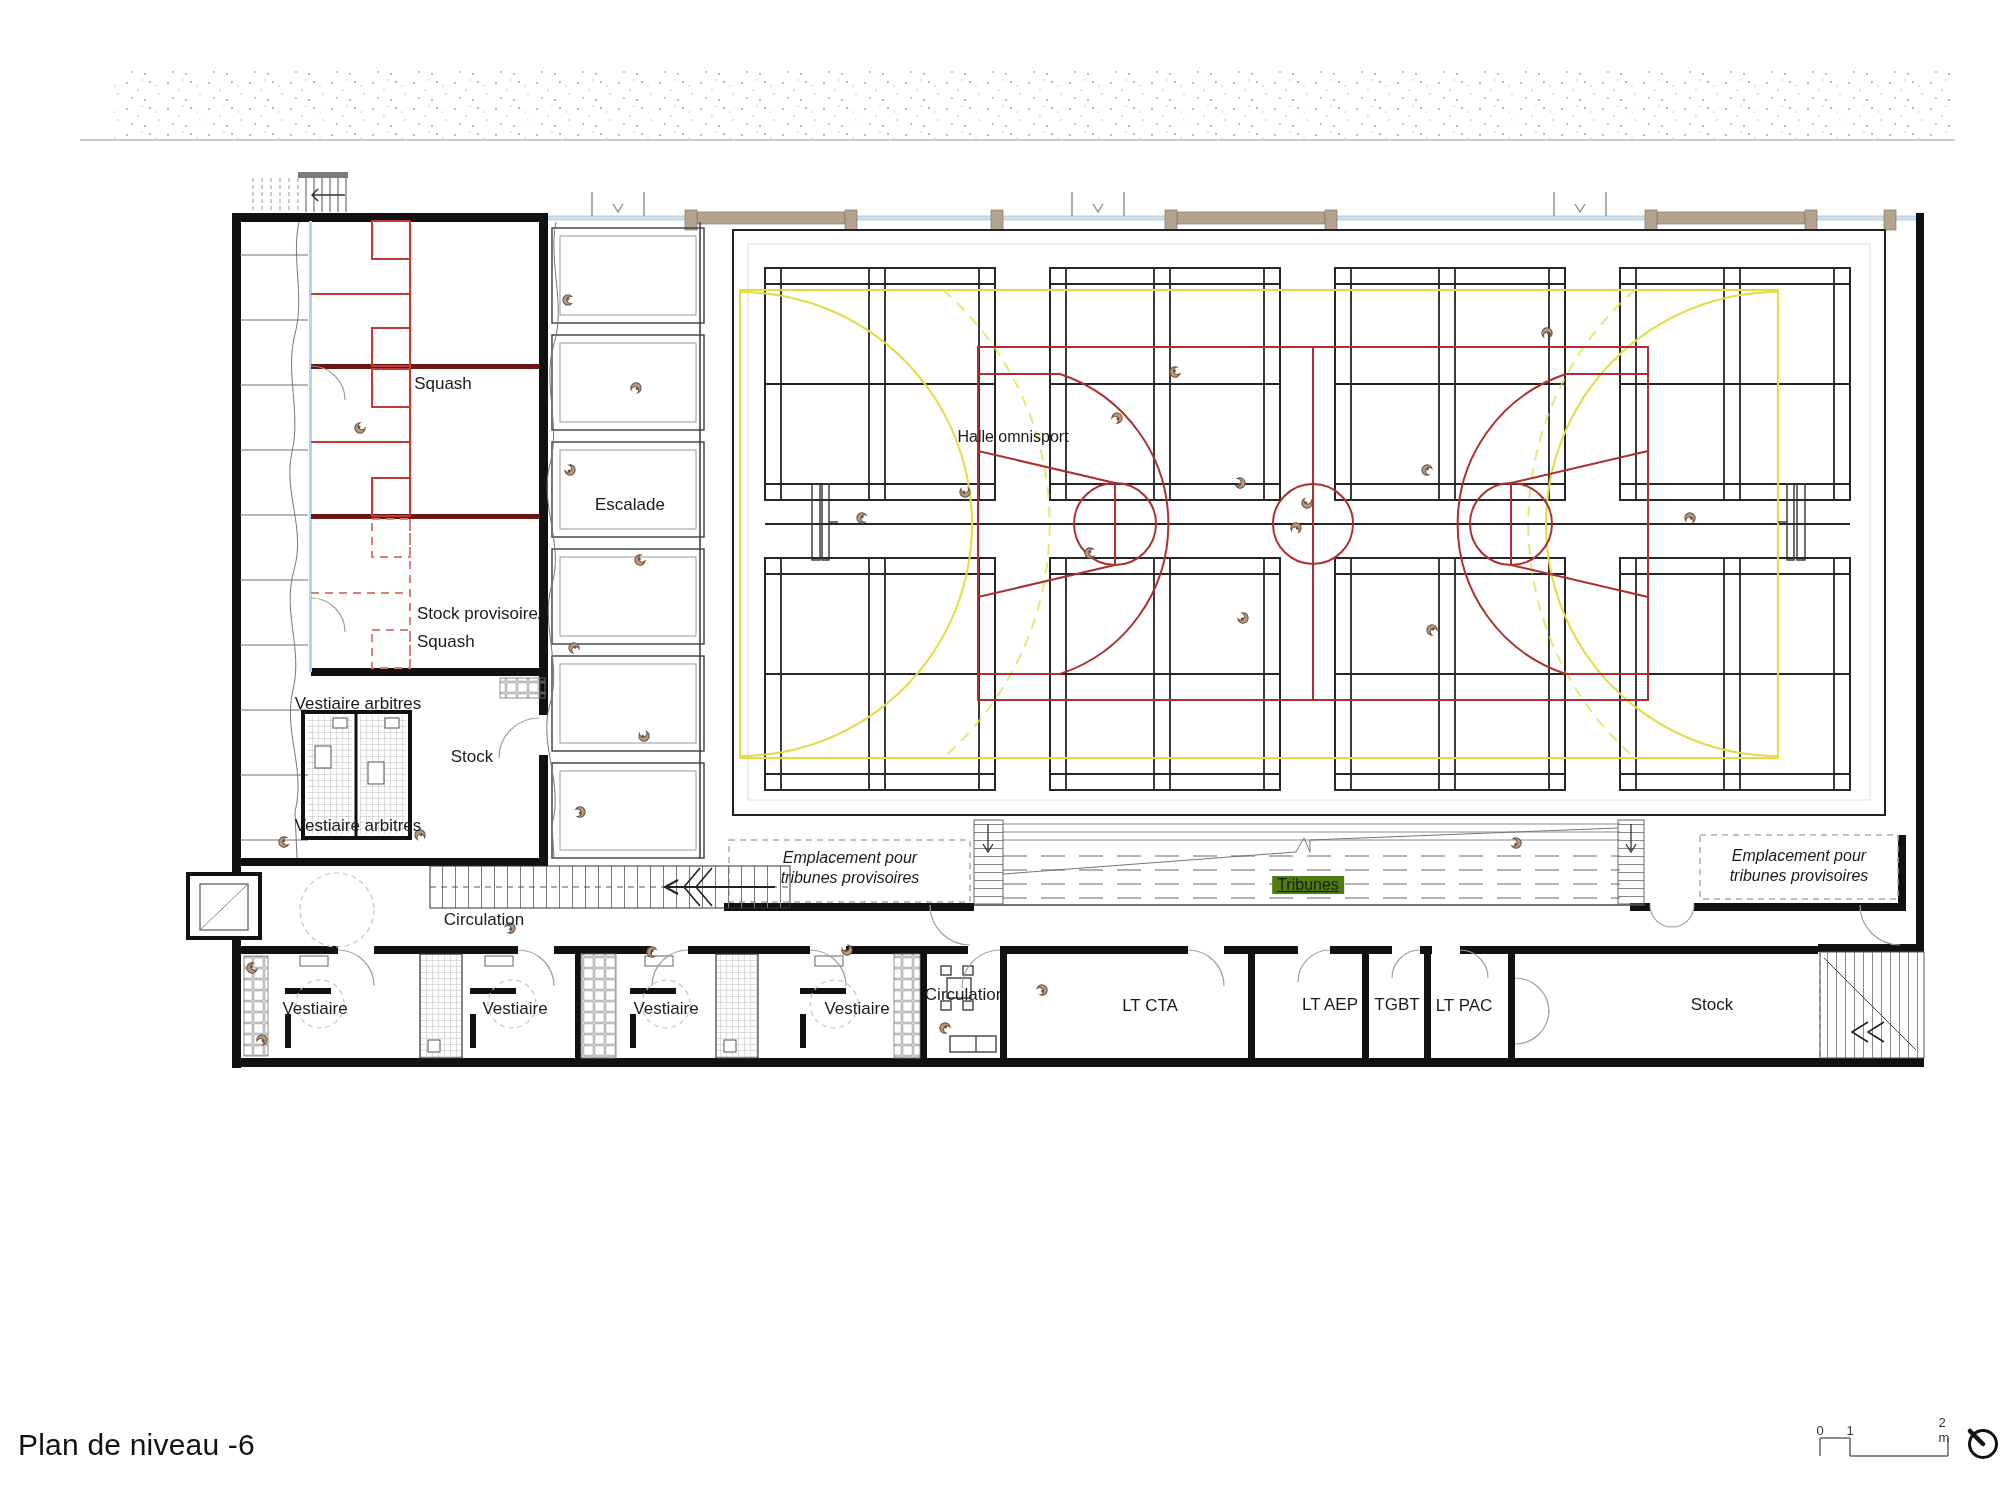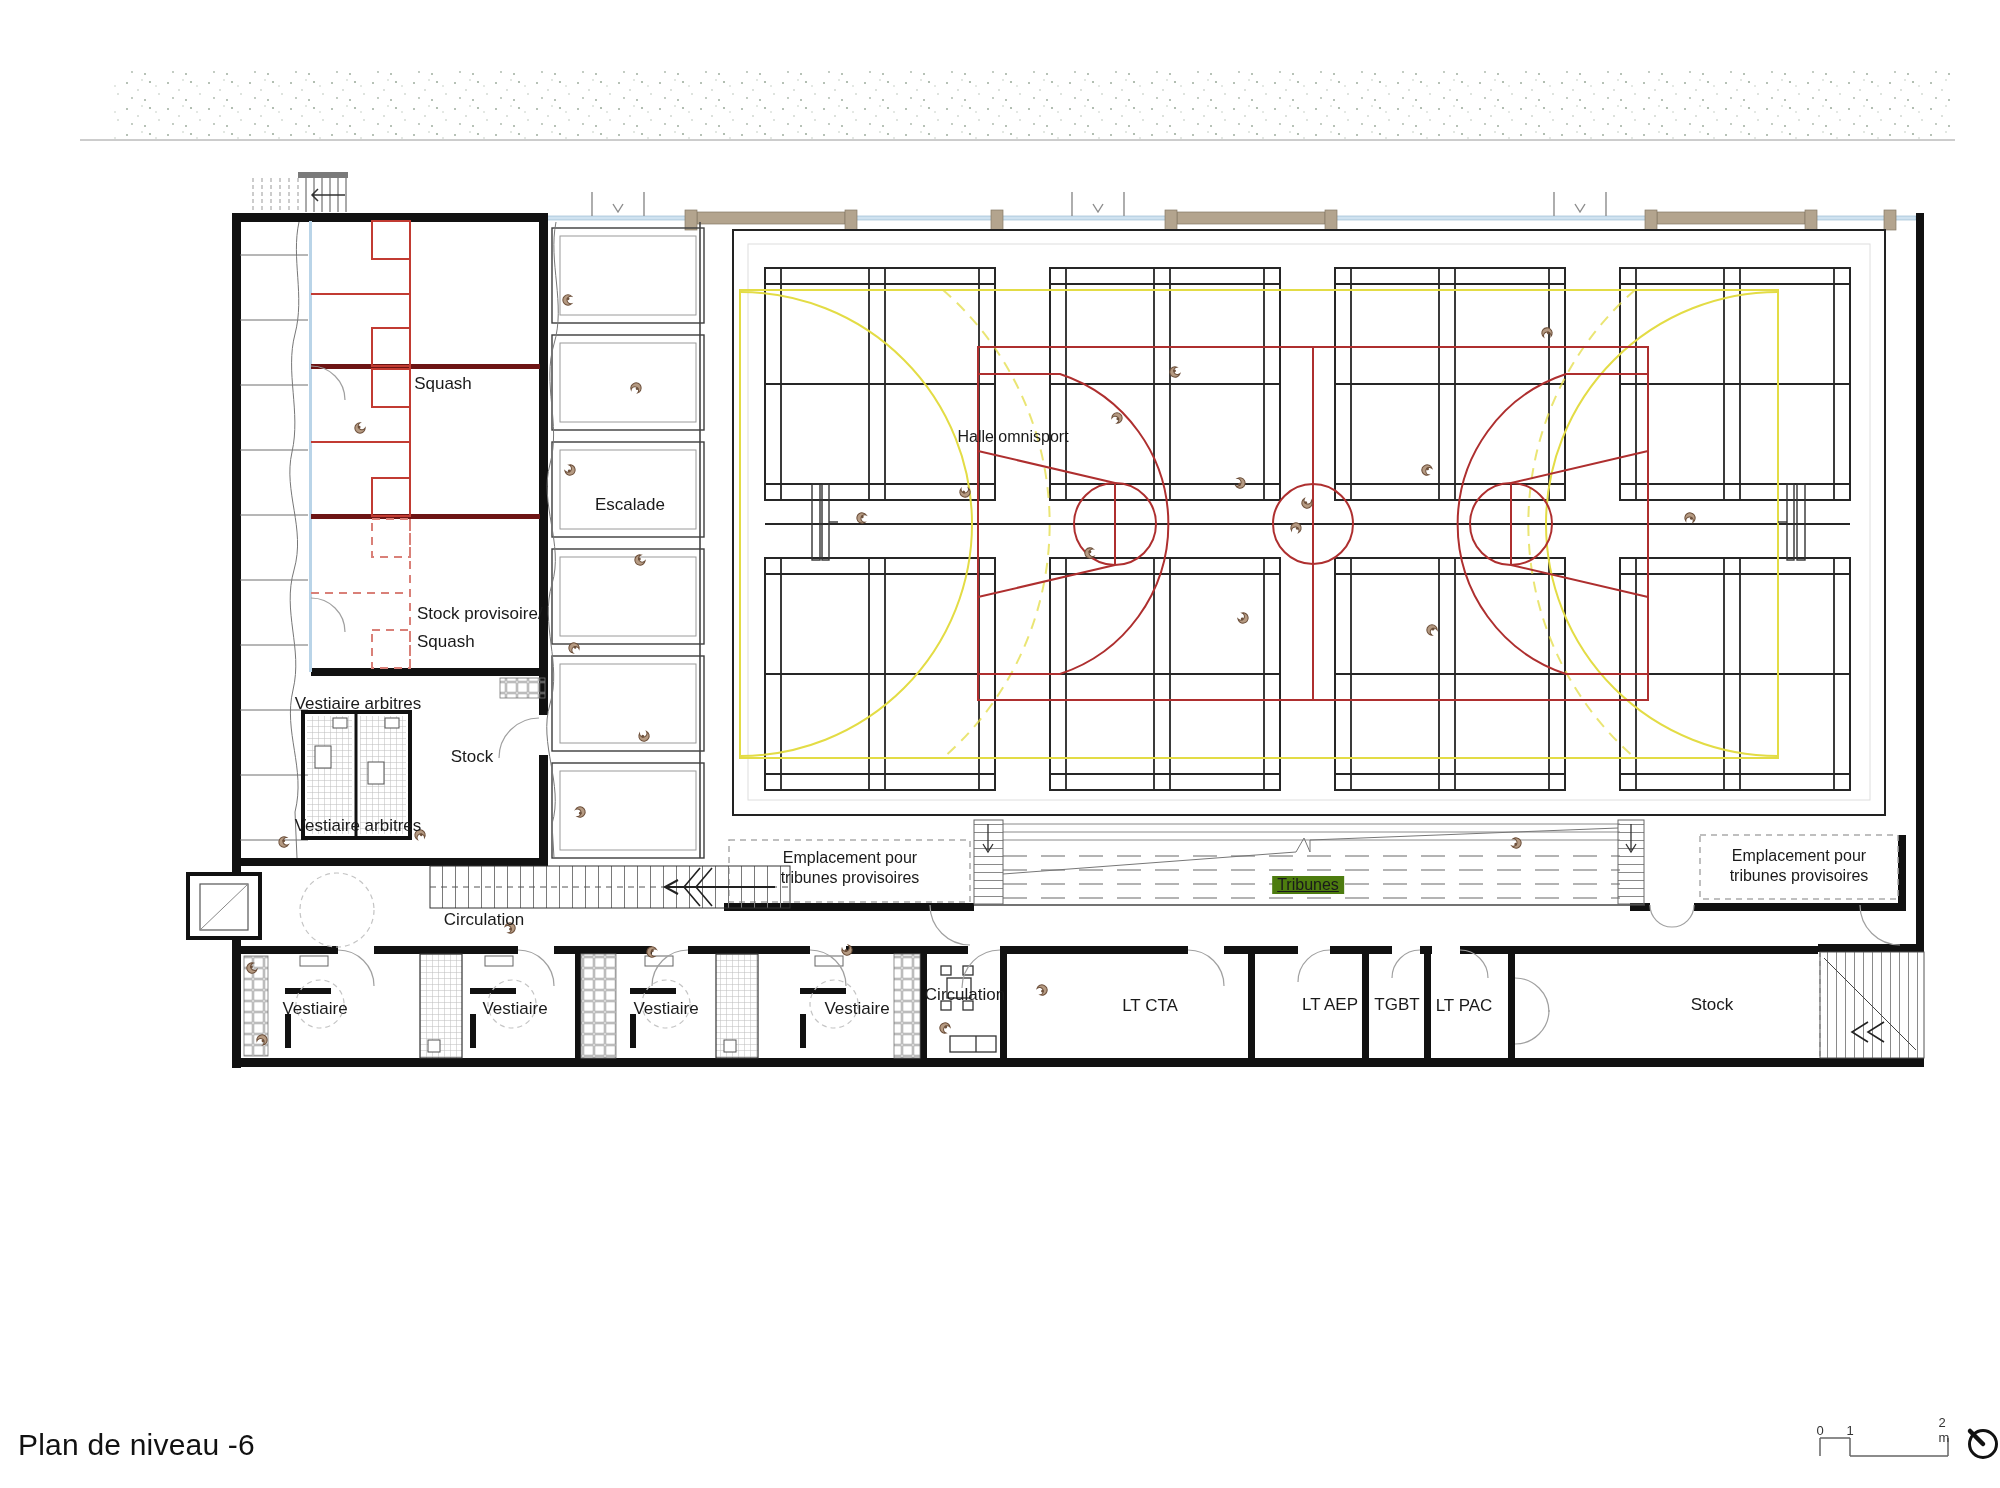--- a/index.html
+++ b/index.html
@@ -3,21 +3,21 @@
 <meta charset="utf-8">
 <style>
   html,body{margin:0;padding:0;background:#fff;}
   body{width:2000px;height:1488px;position:relative;overflow:hidden;
        font-family:"Liberation Sans",sans-serif;color:#1a1a1a;}
   .plan{position:absolute;left:0;top:0;width:1584px;height:1488px;}
   svg.linework{position:absolute;left:0;top:0;}
   .lbl{position:absolute;transform:translate(-50%,-50%);font-size:17px;
        white-space:nowrap;color:#1a1a1a;}
   .lbl.sm{font-size:16px;}
-  .lbl.two{transform:translate(-50%,-50%);text-align:center;line-height:20px;font-size:16px;}
+  .lbl.two{transform:translate(-50%,-50%);text-align:center;line-height:20px;font-size:16px;font-style:italic;}
   .lbl.leftal{transform:none;text-align:left;line-height:28px;margin-top:24px;}
   .lbl.bgw{background:#4d7c0f;padding:0 5px;text-decoration:underline;}
   .title{position:absolute;left:18px;top:1428px;font-size:30px;letter-spacing:.2px;color:#111;}
   .scale-num{position:absolute;transform:translate(-50%,-50%);font-size:13px;color:#333;}
 </style>
 </head>
 <body>
 
 <div class="plan">
 

